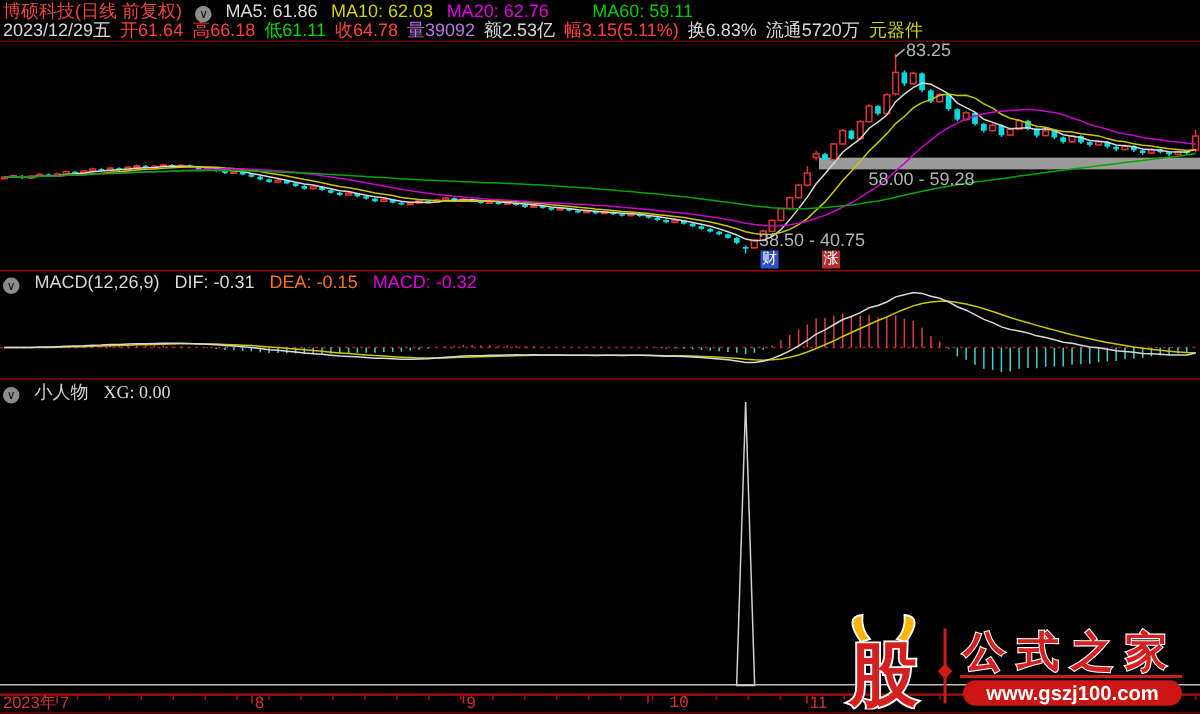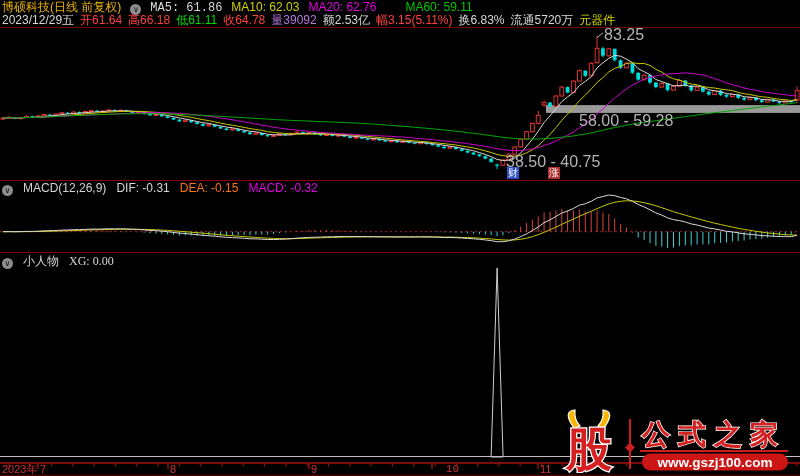--- a/index.html
+++ b/index.html
@@ -8,21 +8,21 @@
   #chart-svg{position:absolute;left:0;top:0;z-index:1;}
   .ovl{position:absolute;z-index:3;white-space:nowrap;}
   .hdr-row{position:absolute;left:2px;height:13px;line-height:13px;z-index:3;white-space:nowrap;}
   .hdr-row span{margin-right:9px;}
   .tight span{margin-right:6px;}
   .collapse-icon{display:inline-block;width:11px;height:11px;border-radius:50%;background:#8c8c8c;
                  color:#111;font-size:8px;line-height:11px;text-align:center;margin:0 5px 0 0;
                  vertical-align:-1px;}
   .panel-hdr{position:absolute;left:2px;height:13px;line-height:13px;z-index:3;white-space:nowrap;color:#d4d4d4;}
   .panel-hdr span{margin-right:10px;}
-  .anno{color:#b4b4b4;font-size:16px;text-align:right;}
+  .anno{color:#b4b4b4;font-size:12px;text-align:right;}
   .news-icon{width:12px;height:12px;font-size:10px;line-height:12px;text-align:center;color:#fff;z-index:4;}
   .axis-label{position:absolute;top:0;color:#d23232;font-size:11px;line-height:11px;}
   #time-axis{position:absolute;left:0;top:464px;width:800px;height:12px;z-index:3;}
   svg text{font-family:"Liberation Sans","DejaVu Sans",sans-serif;}
 </style>
 </head>
 <body>
 
 <div id="screen">
 
@@ -472,21 +472,21 @@
         <line x1="797.1" y1="463.8" x2="797.1" y2="466.5" stroke="#a81010" stroke-width="1"></line>
         <line x1="38" y1="463.8" x2="38" y2="469" stroke="#c02020" stroke-width="1"></line>
         <line x1="168" y1="463.8" x2="168" y2="469" stroke="#c02020" stroke-width="1"></line>
         <line x1="309" y1="463.8" x2="309" y2="469" stroke="#c02020" stroke-width="1"></line>
         <line x1="432" y1="463.8" x2="432" y2="469" stroke="#c02020" stroke-width="1"></line>
         <line x1="538" y1="463.8" x2="538" y2="469" stroke="#c02020" stroke-width="1"></line>
       </svg>
   </div>
 
   <div class="hdr-row" style="top:1px;">
-    <span style="color:#eab308;">博硕科技(日线 前复权)</span><span class="collapse-icon">∨</span><span id="hdr1-values"><span style="color: rgb(216, 216, 216); font-family: Liberation Mono, monospace;">MA5: 61.86</span><span style="color: rgb(210, 210, 0);">MA10: 62.03</span><span style="color: rgb(224, 0, 224);">MA20: 62.76</span><span style="color: rgb(0, 200, 0); padding-left: 20px;">MA60: 59.11</span></span>
+    <span style="color:#ef4444;">博硕科技(日线 前复权)</span><span class="collapse-icon">∨</span><span id="hdr1-values"><span style="color: rgb(216, 216, 216);">MA5: 61.86</span><span style="color: rgb(210, 210, 0);">MA10: 62.03</span><span style="color: rgb(224, 0, 224);">MA20: 62.76</span><span style="color: rgb(0, 200, 0); padding-left: 20px;">MA60: 59.11</span></span>
   </div>
   <div class="hdr-row tight" style="top:14px;" id="hdr2-values"><span style="color: rgb(216, 216, 216);">2023/12/29五</span><span style="color: rgb(255, 64, 64);">开61.64</span><span style="color: rgb(255, 64, 64);">高66.18</span><span style="color: rgb(0, 216, 0);">低61.11</span><span style="color: rgb(255, 64, 64);">收64.78</span><span style="color: rgb(184, 120, 224);">量39092</span><span style="color: rgb(216, 216, 216);">额2.53亿</span><span style="color: rgb(255, 64, 64);">幅3.15(5.11%)</span><span style="color: rgb(216, 216, 216);">换6.83%</span><span style="color: rgb(216, 216, 216);">流通5720万</span><span style="color: rgb(210, 210, 0);">元器件</span></div>
 
   <div class="panel-hdr" style="top:182px;">
     <span class="collapse-icon">∨</span><span>MACD(12,26,9)</span><span id="macd-values"><span style="color: rgb(216, 216, 216);">DIF: -0.31</span><span style="color: #f97316;">DEA: -0.15</span><span style="color: rgb(224, 0, 224);">MACD: -0.32</span></span>
   </div>
 
   <div class="panel-hdr" style="top:255px;font-family:Liberation Serif, serif;">
     <span class="collapse-icon">∨</span><span>小人物</span><span id="xg-values"><span style="color: rgb(216, 216, 216);">XG: 0.00</span></span>
   </div>

